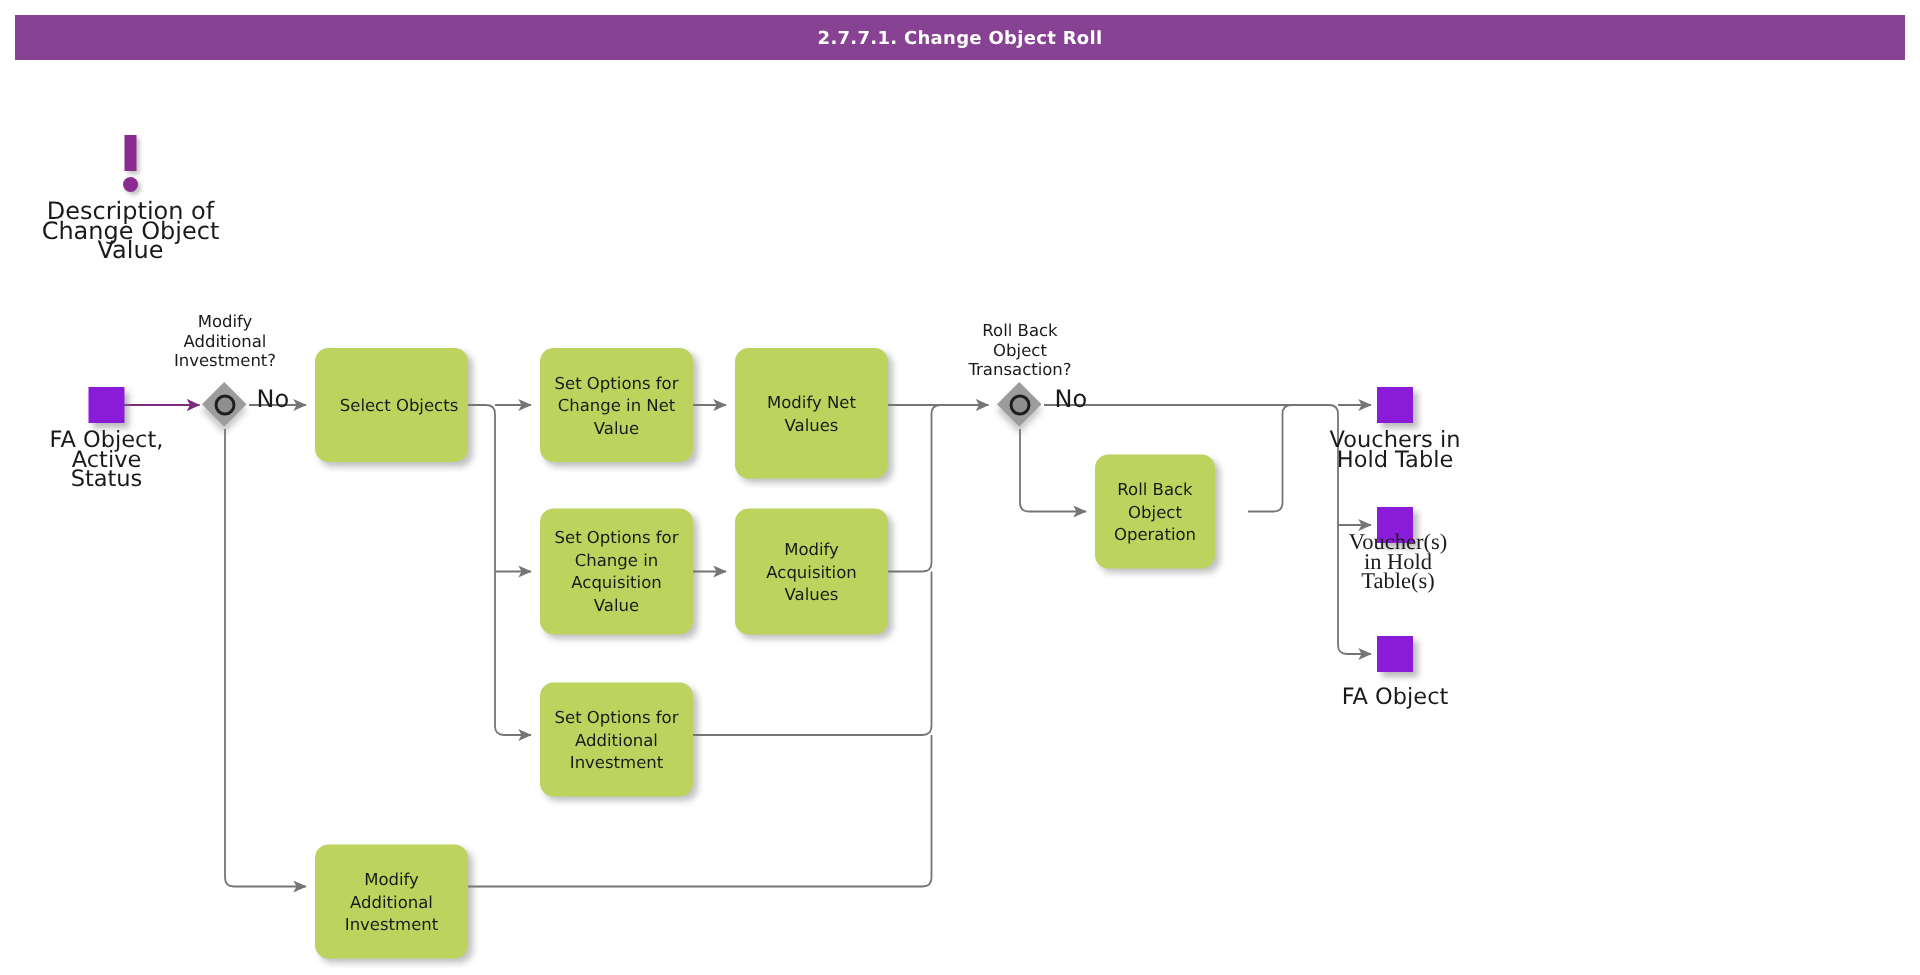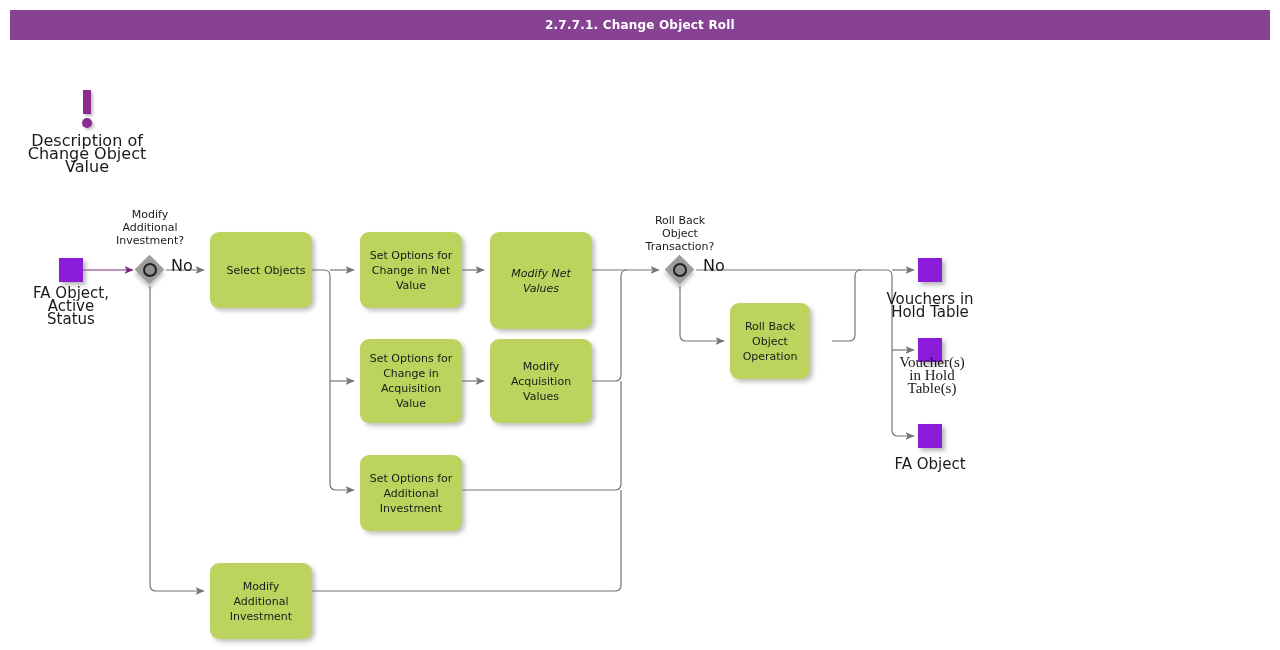--- a/index.html
+++ b/index.html
@@ -243,21 +243,21 @@
 <div class="node task-box" style="left:210px; top:232px; width:102px; height:76px;padding-left:16px;">
   <span class="task-label">Select Objects</span>
 </div>
 
 <div class="node task-box" style="left:360px; top:232px; width:102px; height:76px;">
   <span class="task-label">Set Options for
 Change in Net
 Value</span>
 </div>
 
-<div class="node task-box" style="left:490px; top:232px; width:102px; height:97px;font-style:italic;">
+<div class="node task-box" style="left:490px; top:232px; width:102px; height:87px;">
   <span class="task-label">Modify Net
 Values</span>
 </div>
 
 <div class="node task-box" style="left:360px; top:339px; width:102px; height:84px;">
   <span class="task-label">Set Options for
 Change in
 Acquisition
 Value</span>
 </div>
@@ -288,21 +288,21 @@
 <div class="gateway-caption" style="left:625px; top:214px; width:110px;">Roll Back
 Object
 Transaction?</div>
 <div class="gateway" style="left:665px; top:255px;">
   <div class="diamond"></div>
   <div class="ring"></div>
 </div>
 <div class="edge-label" style="left:703px; top:256px;">No</div>
 
 <div class="data-square" style="left:918px; top:258px;"></div>
-<div class="data-caption" style="left:880px; top:287px; width:100px;margin-top:6px;">Vouchers in
+<div class="data-caption" style="left:880px; top:287px; width:100px;">Vouchers in
 Hold Table</div>
 
 <div class="data-square" style="left:918px; top:338px;"></div>
 <div class="data-caption" style="left:880px; top:356px; width:104px;font-family:Liberation Serif, serif;">Voucher(s)
 in Hold
 Table(s)</div>
 
 <div class="data-square" style="left:918px; top:424px;"></div>
 <div class="data-caption" style="left:880px; top:458px; width:100px;">FA Object</div>
 

